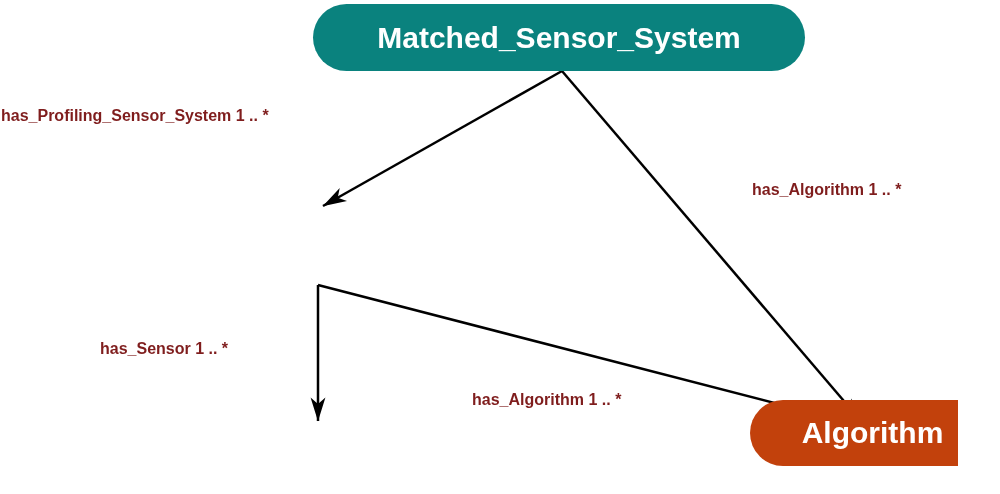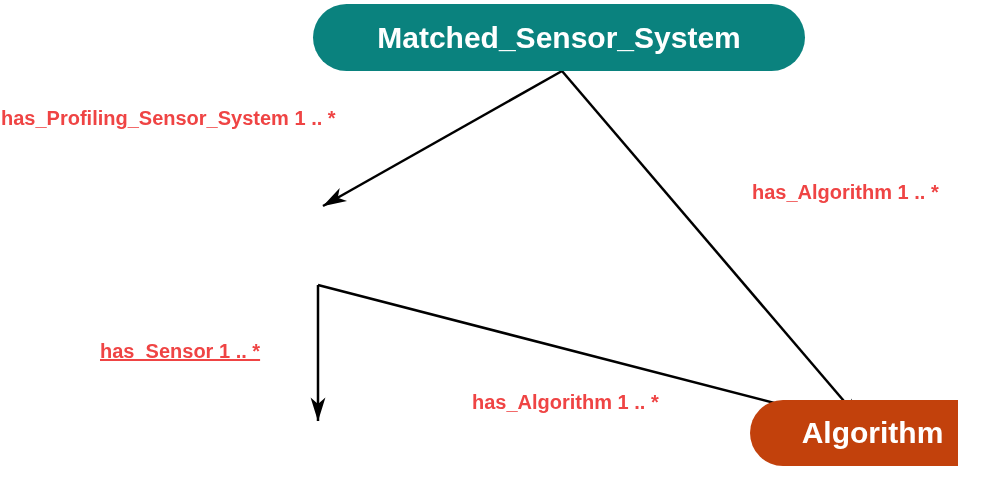--- a/index.html
+++ b/index.html
@@ -31,29 +31,29 @@
     font-size: 30px;
     white-space: nowrap;
   }
   .node-matched   { left: 313px; top: 4px;   width: 492px; height: 67px; background: #0A827E; }
   .node-profiling { left: 72px;  top: 211px; width: 488px; height: 74px; background: #0981C2; }
   .node-sensor    { left: 212px; top: 424px; width: 215px; height: 66px; background: #8206F9; }
   .node-algorithm { left: 750px; top: 400px; width: 245px; height: 66px; background: #c2410c; }
 
   .edge-label {
     position: absolute;
-    color: #ef4444;
+    color: #7f1d1d;
     font-weight: bold;
-    font-size: 20px;
+    font-size: 16px;
     line-height: 1.15;
     white-space: nowrap;
   }
   .el-1 { left: 1px;   top: 107px; }
   .el-2 { left: 752px; top: 181px; }
-  .el-3 { left: 100px; top: 340px; text-decoration: underline; }
+  .el-3 { left: 100px; top: 340px; }
   .el-4 { left: 472px; top: 391px; }
 </style>
 </head>
 <body>
 
 <div class="canvas">
 
   <svg class="edges" width="1000" height="494" viewBox="0 0 1000 494" aria-hidden="true">
     <defs>
       <marker id="arrowhead" viewBox="0 0 14 9" refX="13.2" refY="4.5" markerWidth="26" markerHeight="17" orient="auto" markerUnits="userSpaceOnUse">

